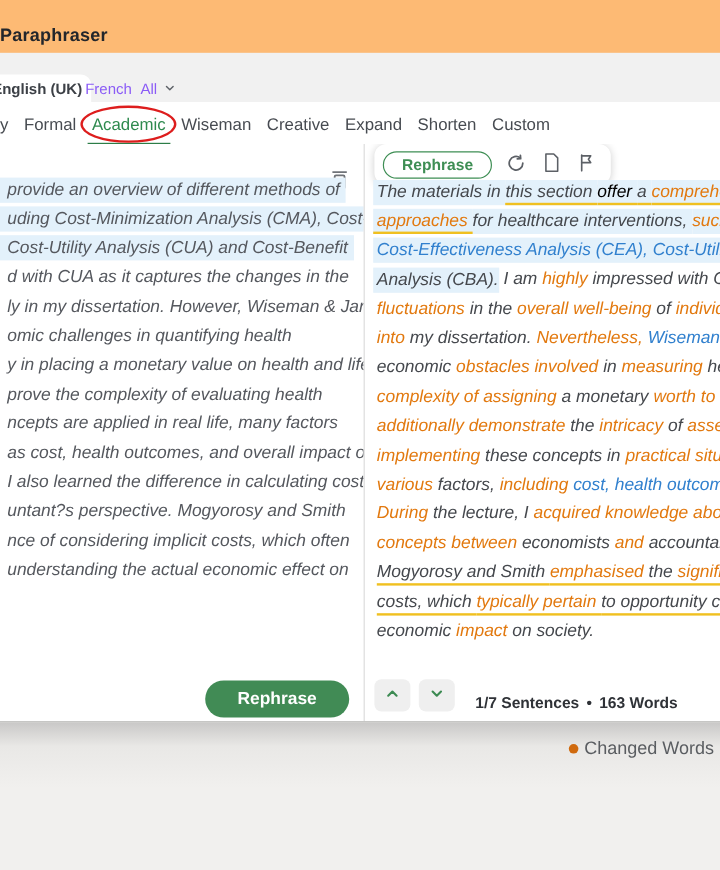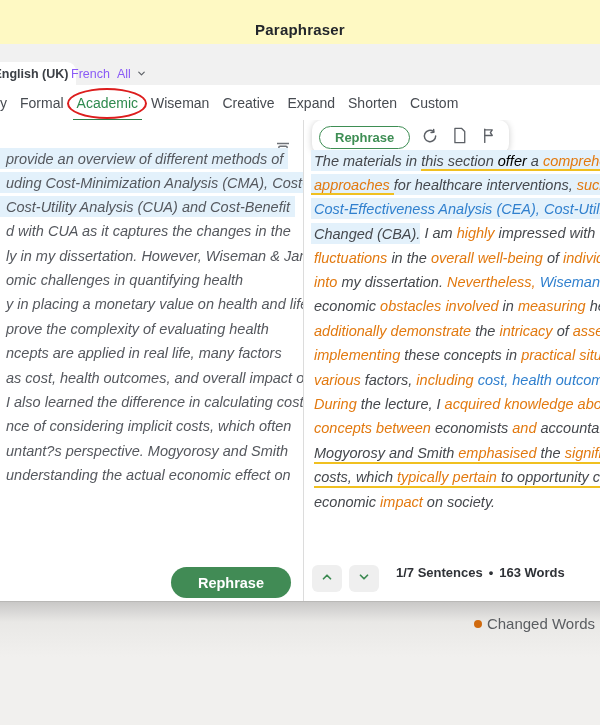--- a/index.html
+++ b/index.html
@@ -1,20 +1,20 @@
 <!DOCTYPE html>
 <html><head>
 <meta charset="utf-8">
 <style>
   html,body{margin:0;padding:0;}
   body{font-family:"Liberation Sans",sans-serif;background:#fff;}
   .app{position:relative;width:600px;height:725px;overflow:hidden;background:#fff;}
 
   
-  .header{position:absolute;top:0;left:0;right:0;height:58px;background:#fef9c3;display:flex;align-items:center;justify-content:center;}
+  .header{position:absolute;top:0;left:0;right:0;height:58px;background:#fdba74;display:flex;align-items:center;justify-content:flex-start;}
   .header .title{font-weight:bold;font-size:15px;color:#23262b;letter-spacing:.2px;}
 
   
   .lang-bar{position:absolute;top:44px;left:0;right:0;height:41px;background:#f1f1f1;}
   .lang-tab-active{position:absolute;left:-14px;top:18px;height:23px;width:90px;background:#fff;border-radius:9px 9px 0 0;display:flex;align-items:center;justify-content:center;font-size:12.5px;font-weight:600;color:#3c4046;}
   .lang-tab-plain{position:absolute;top:18px;height:23px;display:flex;align-items:center;font-size:12.5px;color:#8b5cf6;cursor:default;}
   .lang-french{left:71px;}
   .lang-all{left:117px;gap:5px;}
 
   
@@ -47,21 +47,21 @@
   .trash-btn{position:absolute;right:9px;top:19px;width:22px;height:24px;background:none;border:none;padding:0;cursor:pointer;}
 
   .rephrase-cta{position:absolute;right:12px;bottom:3px;height:31px;padding:0 27px;background:#418b55;border:none;border-radius:16px;color:#fff;font-weight:bold;font-size:14.5px;font-family:"Liberation Sans",sans-serif;cursor:pointer;}
 
   
   .float-toolbar{position:absolute;left:8px;top:0px;height:34px;background:#fff;border-radius:10px;box-shadow:0 1px 7px rgba(0,0,0,.2);display:flex;align-items:center;gap:11px;padding:0 12px 0 7px;}
   .rephrase-pill{border:1.5px solid #3e8e54;color:#3e8e54;background:#fff;font-weight:bold;font-size:13px;border-radius:13px;padding:3px 15px;font-family:"Liberation Sans",sans-serif;cursor:pointer;}
   .tb-icon{background:none;border:none;padding:0;width:18px;height:18px;display:flex;align-items:center;justify-content:center;cursor:pointer;}
 
   
-  .out-footer{position:absolute;left:8px;bottom:8px;right:0;height:28px;display:flex;align-items:flex-start;}
+  .out-footer{position:absolute;left:8px;bottom:8px;right:0;height:28px;display:flex;align-items:flex-end;}
   .nav-btn{width:30px;height:27px;background:#efefef;border:none;border-radius:6px;display:flex;align-items:center;justify-content:center;cursor:pointer;margin-right:7px;}
   .stats{margin-left:10px;font-size:13px;font-weight:bold;color:#2f3237;display:flex;gap:6px;align-items:center;}
 
   
   .footer-area{position:absolute;top:601px;left:0;right:0;bottom:0;border-top:1px solid #b9b8b6;background:linear-gradient(180deg,#c9c8c7 0px,#e9e8e6 20px,#f1f0ee 55px,#f1f0ee 100%);}
   .legend{position:absolute;top:13px;right:5px;display:flex;align-items:center;gap:5px;font-size:15px;color:#5a5d61;}
   .legend-dot{width:8px;height:8px;border-radius:50%;background:#d06a0e;}
 </style>
 </head>
 <body>
@@ -119,22 +119,22 @@
           <div class="tl"><span class="hl">uding Cost-Minimization Analysis (CMA), Cost-</span></div>
           <div class="tl"><span class="hl">Cost-Utility Analysis (CUA) and Cost-Benefit</span></div>
           <div class="tl"><span>d with CUA as it captures the changes in the</span></div>
           <div class="tl"><span>ly in my dissertation. However, Wiseman &amp; Jan</span></div>
           <div class="tl"><span>omic challenges in quantifying health</span></div>
           <div class="tl"><span>y in placing a monetary value on health and life.</span></div>
           <div class="tl"><span>prove the complexity of evaluating health</span></div>
           <div class="tl"><span>ncepts are applied in real life, many factors</span></div>
           <div class="tl"><span>as cost, health outcomes, and overall impact on</span></div>
           <div class="tl"><span>I also learned the difference in calculating costs</span></div>
+          <div class="tl"><span>untant?s perspective. Mogyorosy and Smith</span></div>
           <div class="tl"><span>nce of considering implicit costs, which often</span></div>
-          <div class="tl"><span>untant?s perspective. Mogyorosy and Smith</span></div>
           <div class="tl"><span>understanding the actual economic effect on</span></div>
         </div>
       <button class="rephrase-cta">Rephrase</button>
     </div>
 
     <div class="v-divider"></div>
 
     <div class="panel-right">
       <div class="float-toolbar">
         <button class="rephrase-pill">Rephrase</button>
@@ -160,24 +160,25 @@
                 <path d="M6 4h12l-3 4.5 3 4.5H6"></path>
               </svg>
           </span>
         </button>
       </div>
 
       <div class="text-lines" id="output-lines">
           <div class="tl"><span class=" hl">The materials in </span><span class=" ul hl">this section </span><span class="purple ul hl">offer </span><span class=" ul hl">a </span><span class="orange ul hl">comprehensive</span></div>
           <div class="tl"><span class="orange ul hl">approaches </span><span class=" hl">for healthcare interventions, </span><span class="orange hl">such as </span></div>
           <div class="tl"><span class="blue hl">Cost-Effectiveness Analysis (CEA), Cost-Utility Analysis</span></div>
-          <div class="tl"><span class=" hl">Changed (CBA).</span><span class=""> I am </span><span class="orange">highly </span><span class="">impressed with CUA's </span></div>
+          <div class="tl"><span class=" hl">Analysis (CBA).</span><span class=""> I am </span><span class="orange">highly </span><span class="">impressed with CUA's </span></div>
           <div class="tl"><span class="orange">fluctuations </span><span class="">in the </span><span class="orange">overall well-being </span><span class="">of </span><span class="orange">individuals,</span></div>
           <div class="tl"><span class="orange">into </span><span class="">my dissertation. </span><span class="orange">Nevertheless, </span><span class="blue">Wiseman &amp; Jan</span></div>
           <div class="tl"><span class="">economic </span><span class="orange">obstacles involved </span><span class="">in </span><span class="orange">measuring </span><span class="">health c</span></div>
+          <div class="tl"><span class="orange">complexity of assigning </span><span class="">a monetary </span><span class="orange">worth to </span></div>
           <div class="tl"><span class="orange">additionally demonstrate </span><span class="">the </span><span class="orange">intricacy </span><span class="">of </span><span class="orange">assessing</span></div>
           <div class="tl"><span class="orange">implementing </span><span class="">these concepts in </span><span class="orange">practical situations</span></div>
           <div class="tl"><span class="orange">various </span><span class="">factors, </span><span class="orange">including </span><span class="blue">cost, health outcomes, and</span></div>
           <div class="tl"><span class="orange">During </span><span class="">the lecture, I </span><span class="orange">acquired knowledge about </span></div>
           <div class="tl"><span class="orange">concepts between </span><span class="">economists </span><span class="orange">and </span><span class="">accountants. </span></div>
           <div class="tl"><span class=" ul">Mogyorosy and Smith </span><span class="orange ul">emphasised </span><span class=" ul">the </span><span class="orange ul">significance</span></div>
           <div class="tl"><span class=" ul">costs, which </span><span class="orange ul">typically pertain </span><span class=" ul">to opportunity costs,</span></div>
           <div class="tl"><span class="">economic </span><span class="orange">impact </span><span class="">on society.</span></div>
         </div>
 

